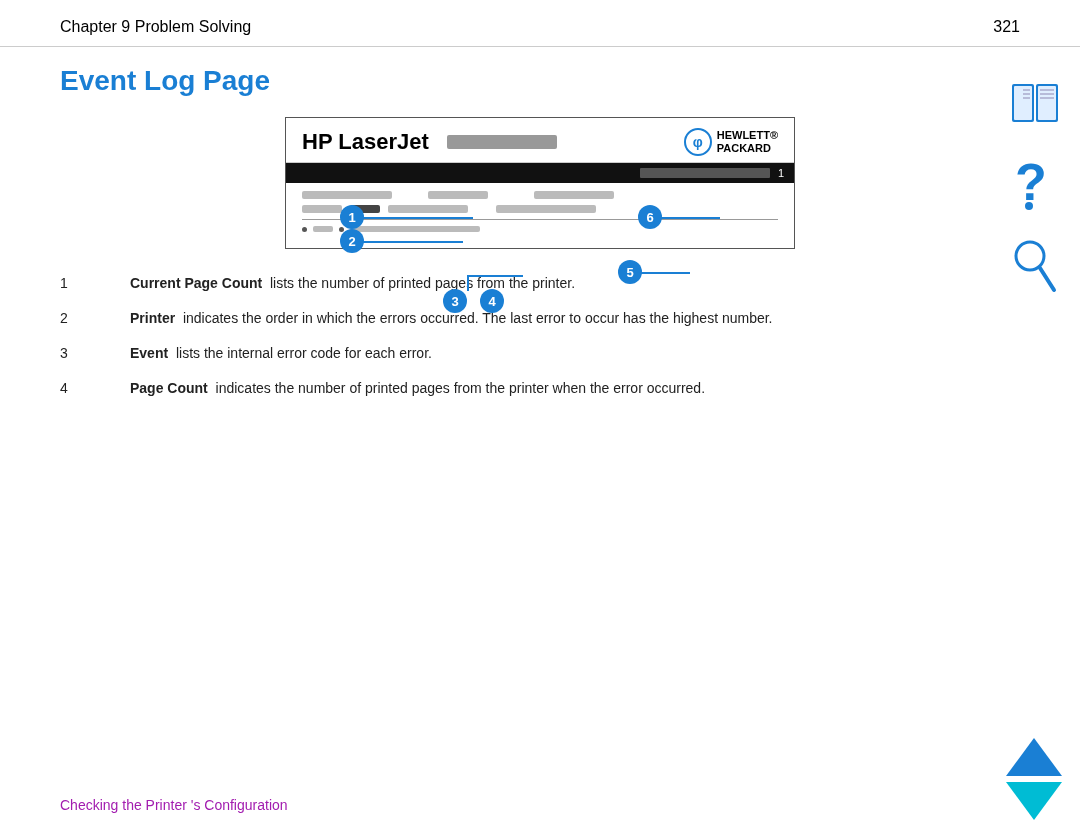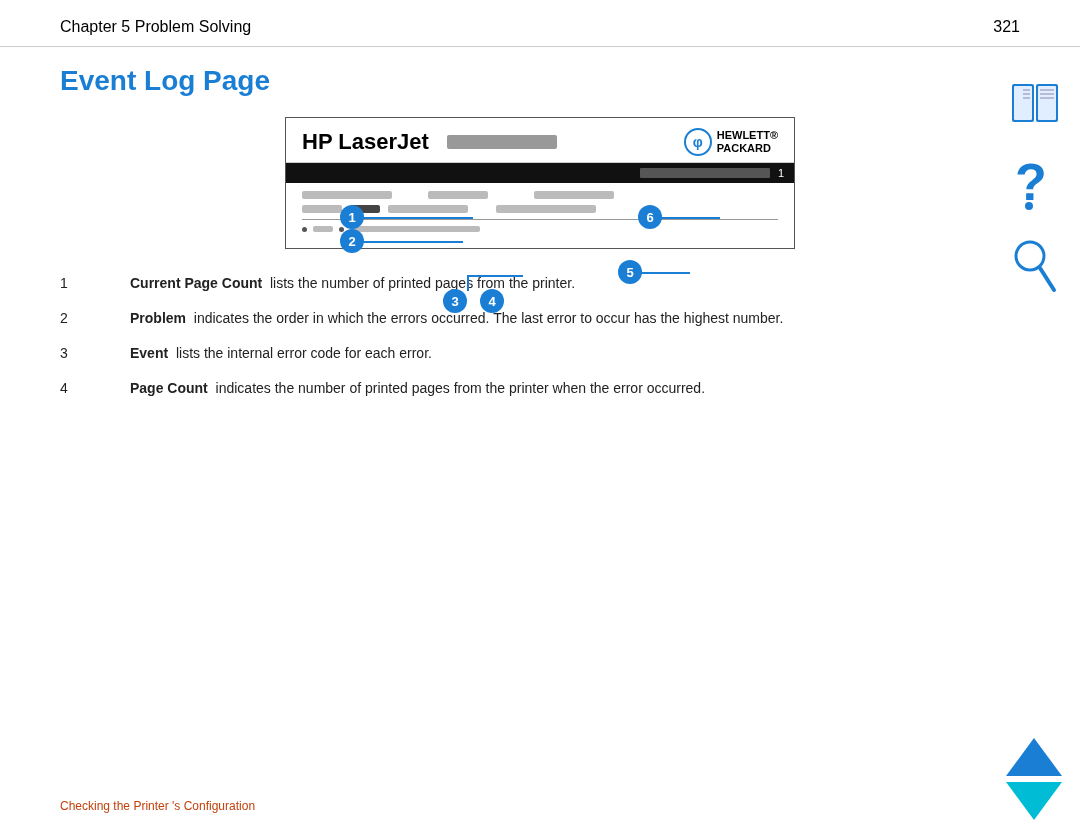--- a/index.html
+++ b/index.html
@@ -211,22 +211,22 @@
     }
 
     
     .footer {
       position: absolute;
       bottom: 20px;
       left: 60px;
       right: 0;
     }
     .footer-link {
-      color: #c2410c;
-      font-size: 12px;
+      color: #a21caf;
+      font-size: 14px;
       text-decoration: none;
     }
 
     
     .sidebar-icons {
       position: absolute;
       top: 80px;
       right: 18px;
       display: flex;
       flex-direction: column;
@@ -276,21 +276,21 @@
       border-left: 28px solid transparent;
       border-right: 28px solid transparent;
       border-top: 38px solid #00bcd4;
       cursor: pointer;
     }
   </style>
 </head>
 <body>
 
 <div class="header">
-  <span>Chapter 5    Problem Solving</span>
+  <span>Chapter 9    Problem Solving</span>
   <span>321</span>
 </div>
 
 <h1 class="page-title">Event Log Page</h1>
 
 <div class="main-content">
 
   <div class="diagram-wrapper">
 
     <div class="num-circle" style="left:80px; top:88px;">1</div>
@@ -368,21 +368,21 @@
   <div class="desc-list">
     <div class="desc-item">
       <span class="desc-num">1</span>
       <span class="desc-text">
         <strong>Current Page Count</strong>&nbsp; lists the number of printed pages from the printer.
       </span>
     </div>
     <div class="desc-item">
       <span class="desc-num">2</span>
       <span class="desc-text">
-        <strong>Problem</strong>&nbsp; indicates the order in which the errors occurred. The last error to occur has the highest number.
+        <strong>Printer</strong>&nbsp; indicates the order in which the errors occurred. The last error to occur has the highest number.
       </span>
     </div>
     <div class="desc-item">
       <span class="desc-num">3</span>
       <span class="desc-text">
         <strong>Event</strong>&nbsp; lists the internal error code for each error.
       </span>
     </div>
     <div class="desc-item">
       <span class="desc-num">4</span>

